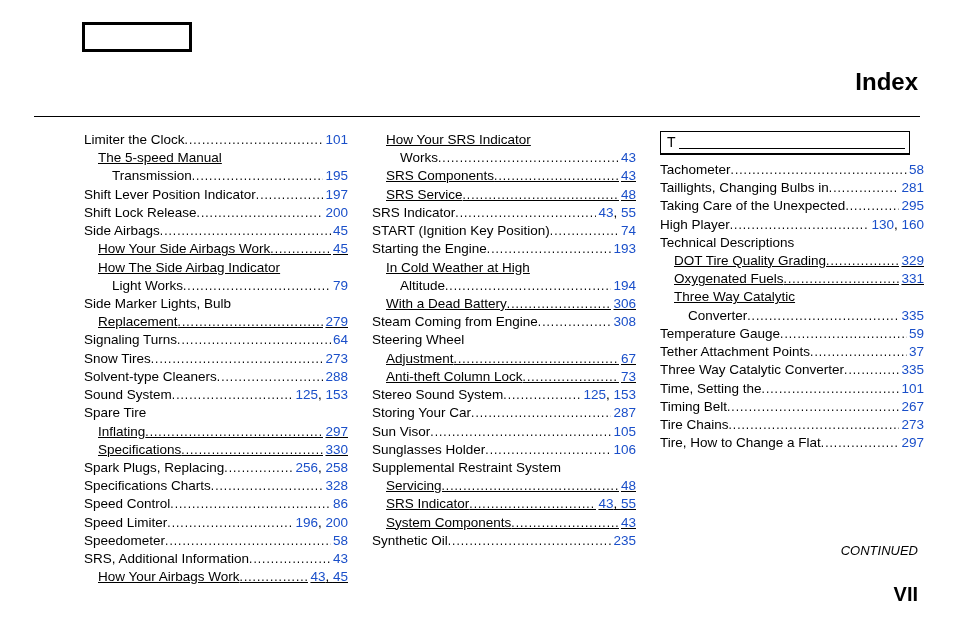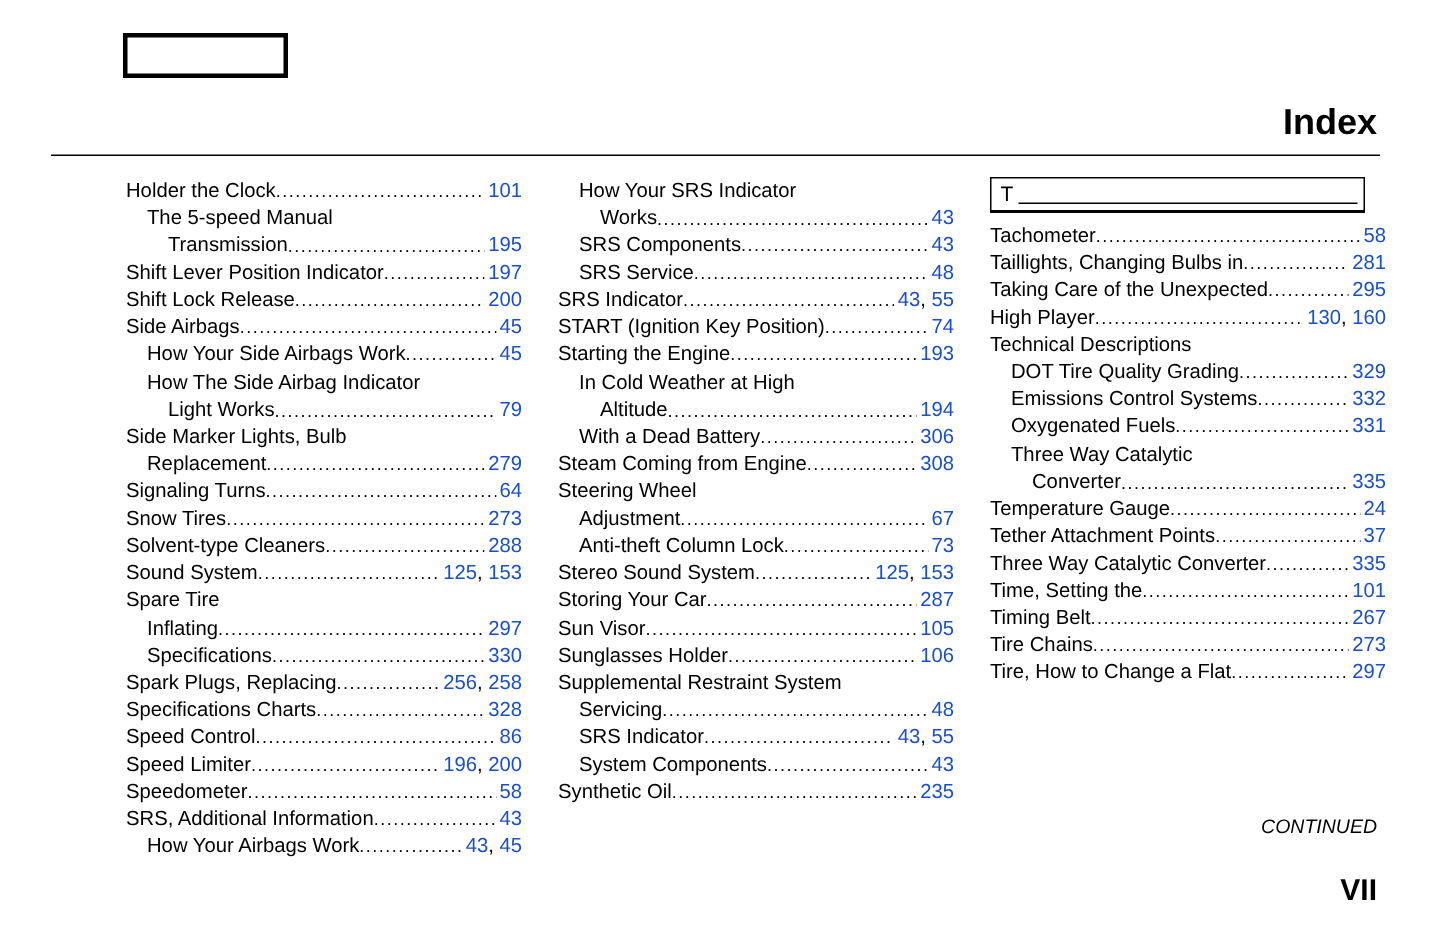--- a/index.html
+++ b/index.html
@@ -18,21 +18,21 @@
       left: 82px;
       width: 110px;
       height: 30px;
       border: 3px solid #000;
     }
     .title {
       text-align: right;
       font-size: 24px;
       font-weight: bold;
       margin-top: 48px;
-      margin-bottom: 7px;
+      margin-bottom: 20px;
       padding-right: 2px;
     }
     .hr {
       border: none;
       border-top: 1.5px solid #000;
       margin-bottom: 14px;
     }
     .columns {
       display: flex;
       gap: 0;
@@ -50,22 +50,22 @@
       width: 1px;
       background: #000;
       margin: 0 4px;
       align-self: stretch;
     }
     .entry {
       display: flex;
       white-space: nowrap;
       align-items: baseline;
     }
-    .entry.indent1 { padding-left: 14px; }
-    .entry.indent2 { padding-left: 28px; align-items: flex-end; }
+    .entry.indent1 { padding-left: 14px; text-decoration: underline; }
+    .entry.indent2 { padding-left: 28px; }
     .label { flex: 0 0 auto; }
     .dots {
       flex: 1 1 auto;
       overflow: hidden;
       letter-spacing: 1px;
       font-size: 12px;
       color: #000;
     }
     .dots::before {
       content: "..............................................................................";
@@ -109,21 +109,21 @@
 <body>
 
 <div class="top-box"></div>
 
 <h1 class="title">Index</h1>
 <hr class="hr">
 
 <div class="columns">
   <div class="col col1" id="col1">
       <div class="entry">
-        <span class="label">Holder the Clock</span>
+        <span class="label">Limiter the Clock</span>
         <span class="dots"></span>
         <span class="pages"><span class="pg">101</span></span>
       </div>
       <div class="entry indent1">
         <span class="label">The 5-speed Manual</span>
       </div>
       <div class="entry indent2">
         <span class="label">Transmission</span>
         <span class="dots"></span>
         <span class="pages"><span class="pg">195</span></span>
@@ -368,41 +368,36 @@
       </div>
       <div class="entry">
         <span class="label">Technical Descriptions</span>
       </div>
       <div class="entry indent1">
         <span class="label">DOT Tire Quality Grading</span>
         <span class="dots"></span>
         <span class="pages"><span class="pg">329</span></span>
       </div>
       <div class="entry indent1">
-        <span class="label">Emissions Control Systems</span>
-        <span class="dots"></span>
-        <span class="pages"><span class="pg">332</span></span>
-      </div>
-      <div class="entry indent1">
         <span class="label">Oxygenated Fuels</span>
         <span class="dots"></span>
         <span class="pages"><span class="pg">331</span></span>
       </div>
       <div class="entry indent1">
         <span class="label">Three Way Catalytic</span>
       </div>
       <div class="entry indent2">
         <span class="label">Converter</span>
         <span class="dots"></span>
         <span class="pages"><span class="pg">335</span></span>
       </div>
       <div class="entry">
         <span class="label">Temperature Gauge</span>
         <span class="dots"></span>
-        <span class="pages"><span class="pg">24</span></span>
+        <span class="pages"><span class="pg">59</span></span>
       </div>
       <div class="entry">
         <span class="label">Tether Attachment Points</span>
         <span class="dots"></span>
         <span class="pages"><span class="pg">37</span></span>
       </div>
       <div class="entry">
         <span class="label">Three Way Catalytic Converter</span>
         <span class="dots"></span>
         <span class="pages"><span class="pg">335</span></span>

